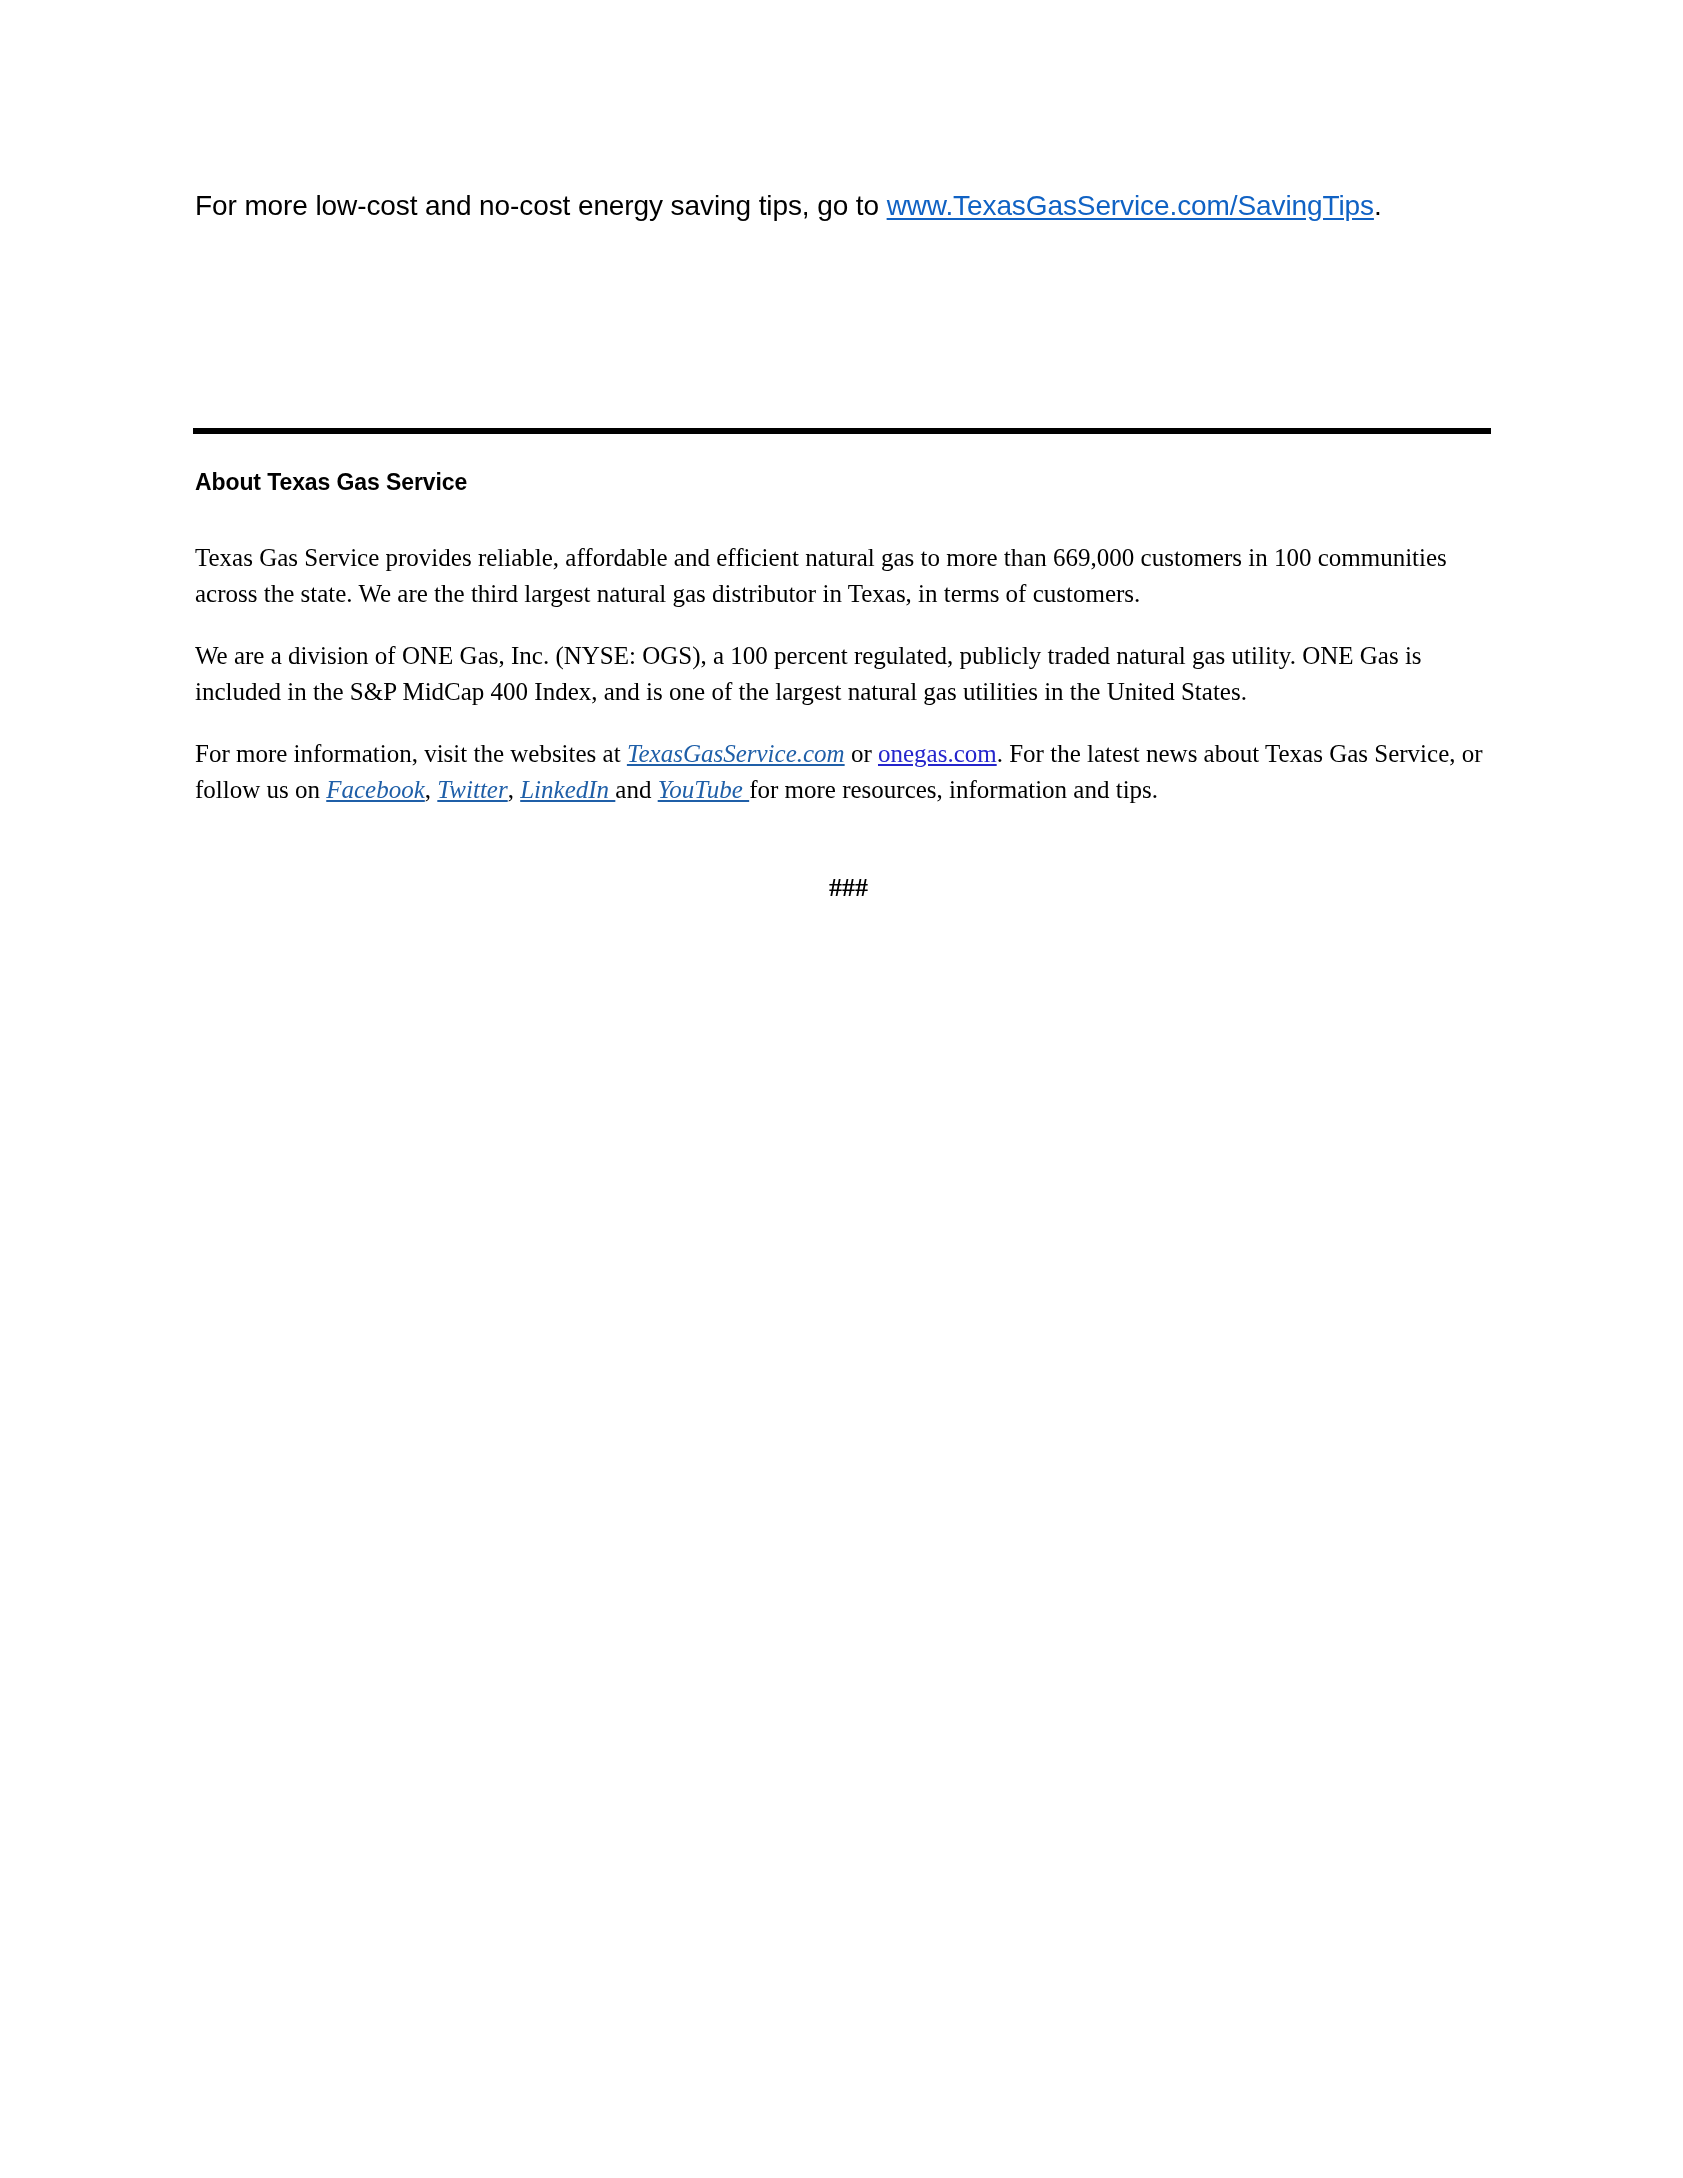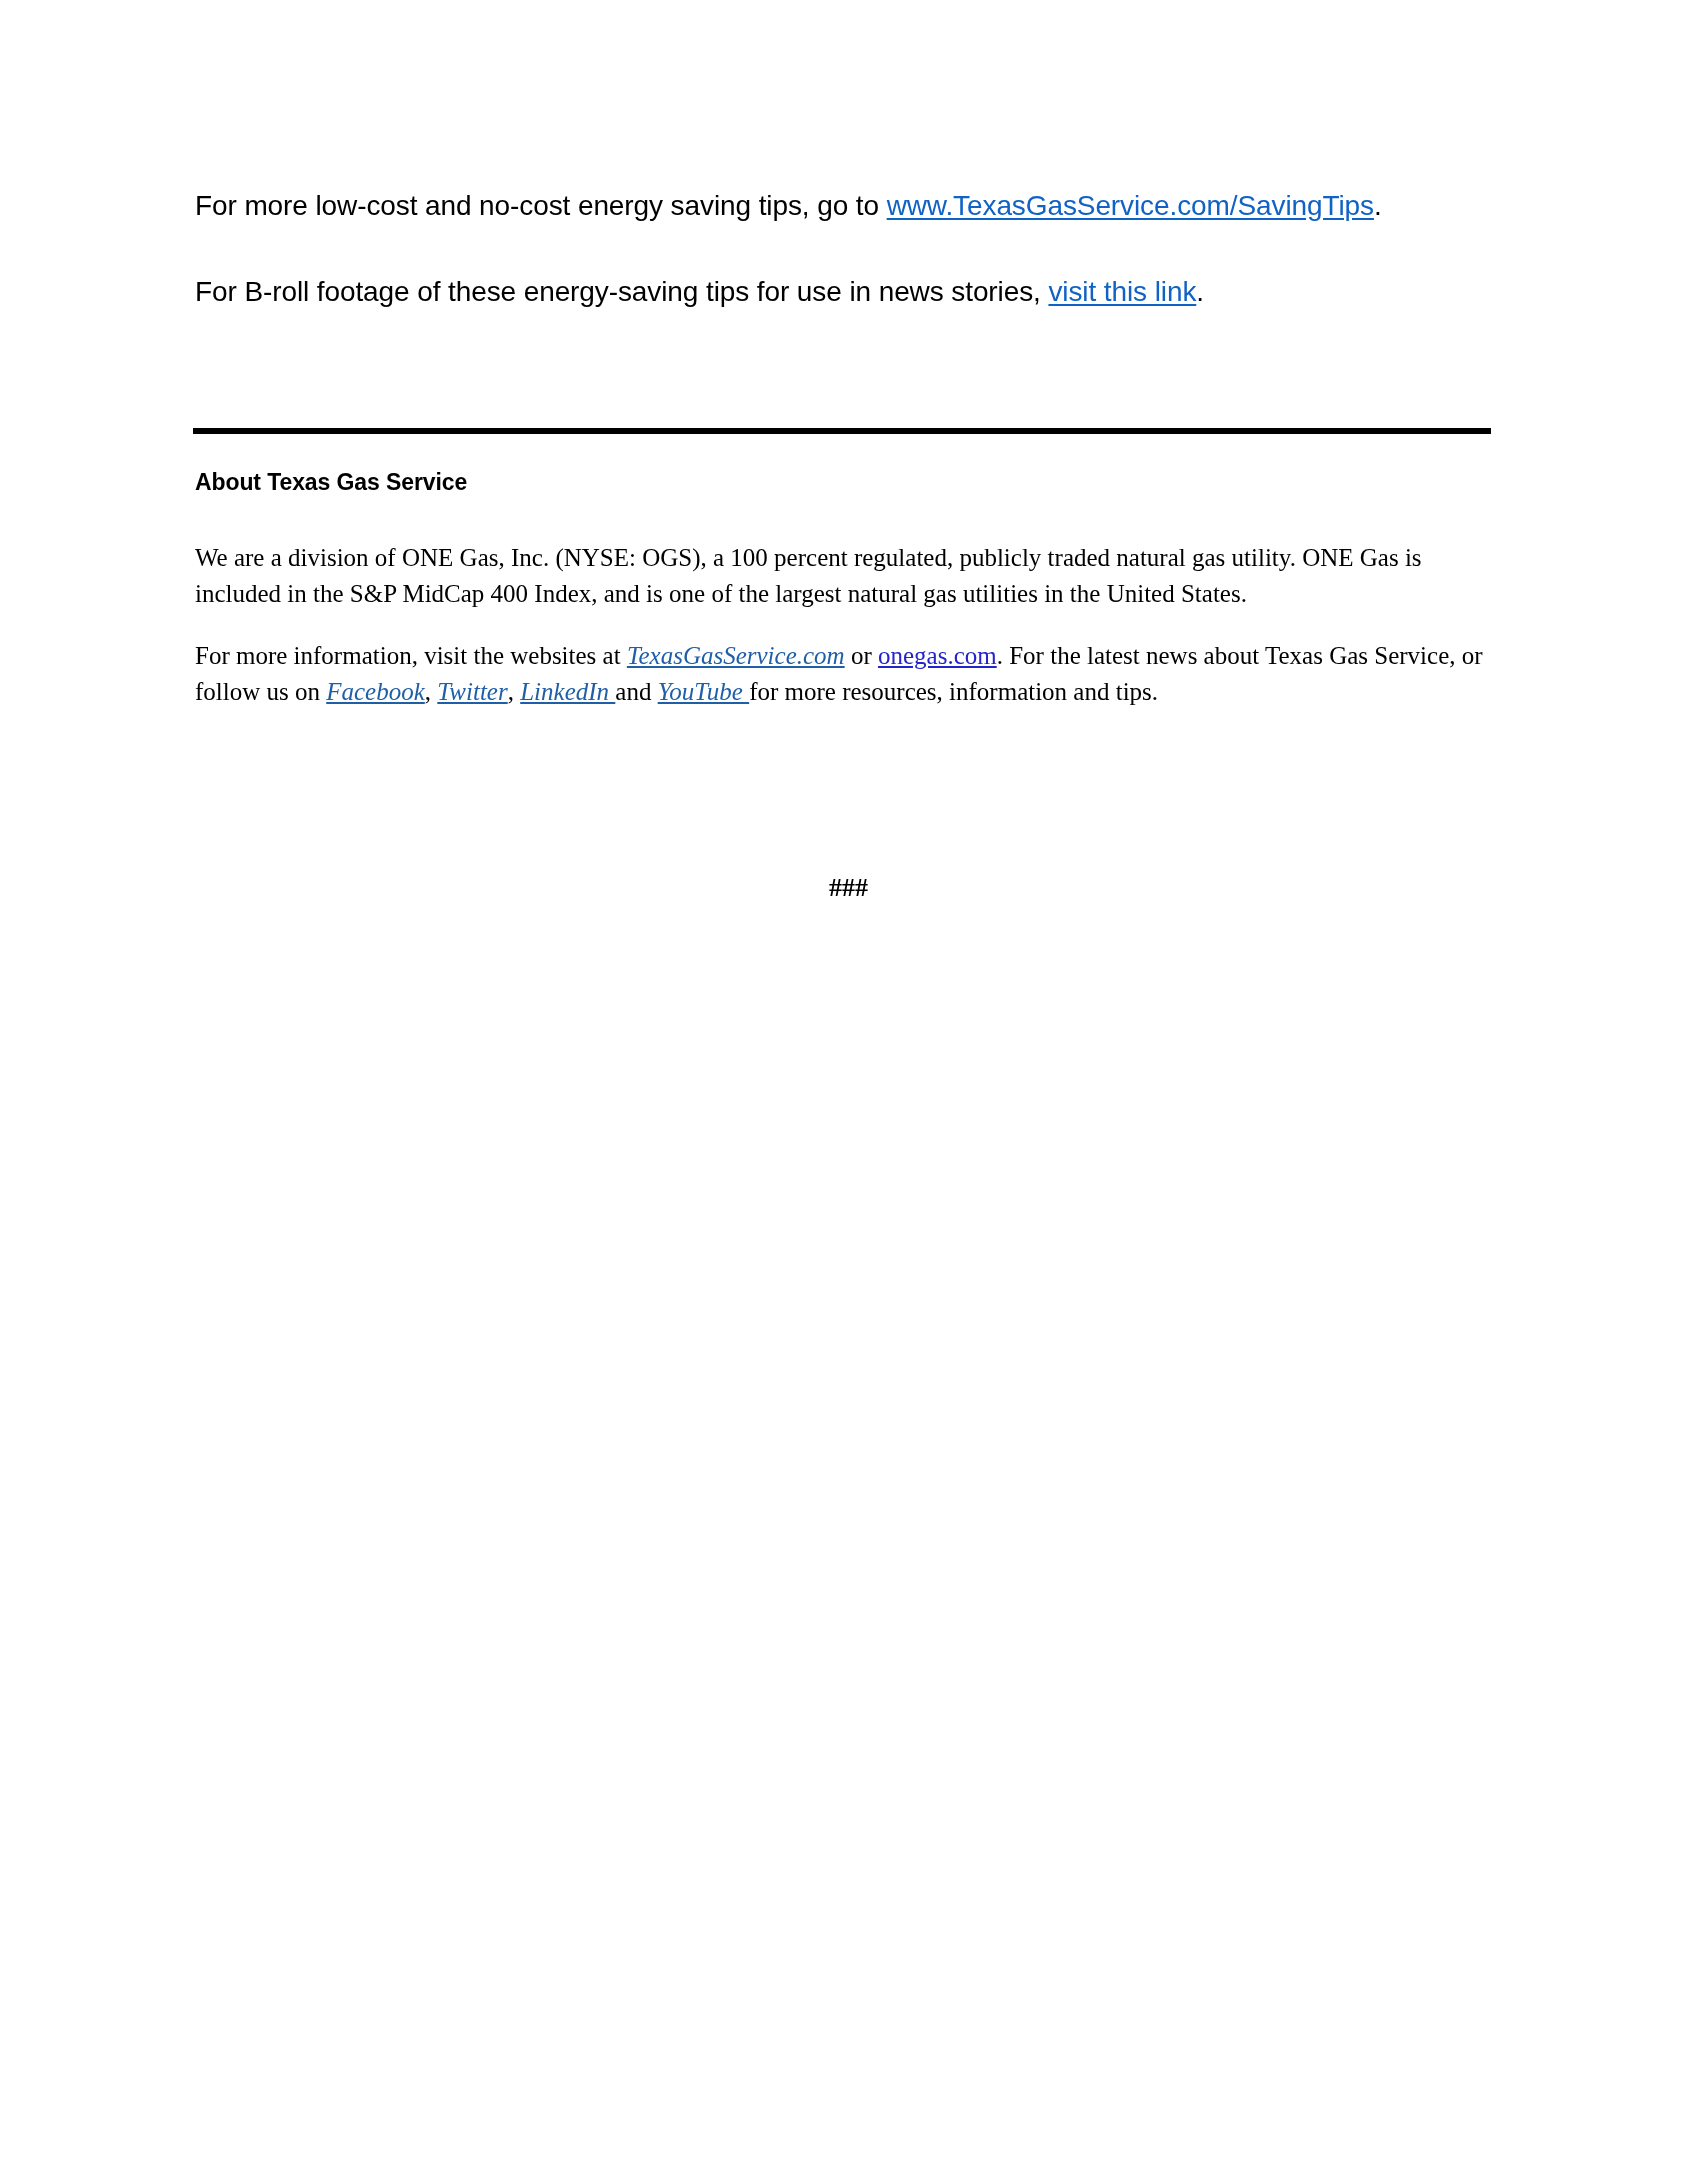--- a/index.html
+++ b/index.html
@@ -128,29 +128,29 @@
   }
 </style>
 </head>
 <body>
 
 <div class="page">
 
   <div class="intro">
     <p><span>For more low-cost and no-cost energy saving tips, go to </span><a class="link-sans" href="#">www.TexasGasService.com/SavingTips</a><span>.</span></p>
     <div class="gap"></div>
-    <p><span>For B-roll footage of these energy-saving tips for use in news stories, </span><a class="link-sans" href="#">visit this link</a><span>.</span></p>
   </div>
 
   <div class="rule"></div>
 
   <div class="about-heading">About Texas Gas Service</div>
 
   <div class="about-body">
 
+    <p>Texas Gas Service provides reliable, affordable and efficient natural gas to more than 669,000 customers in 100 communities across the state. We are the third largest natural gas distributor in Texas, in terms of customers.</p>
 
     <p>We are a division of ONE Gas, Inc. (NYSE: OGS), a 100 percent regulated, publicly traded natural gas utility. ONE Gas is included in the S&amp;P MidCap 400 Index, and is one of the largest natural gas utilities in the United States.</p>
 
     <p><span>For more information, visit the websites at </span><a class="link-serif" href="#">TexasGasService.com</a><span> or </span><a class="link-serif-bright" href="#">onegas.com</a><span>. For the latest news about Texas Gas Service, or follow us on </span><a class="link-serif" href="#">Facebook</a><span>, </span><a class="link-serif" href="#">Twitter</a><span>, </span><a class="link-serif" href="#">LinkedIn </a><span>and </span><a class="link-serif" href="#">YouTube </a><span>for more resources, information and tips.</span></p>
 
   </div>
 
   <div class="end-mark"><span>###</span></div>
 
 </div>

